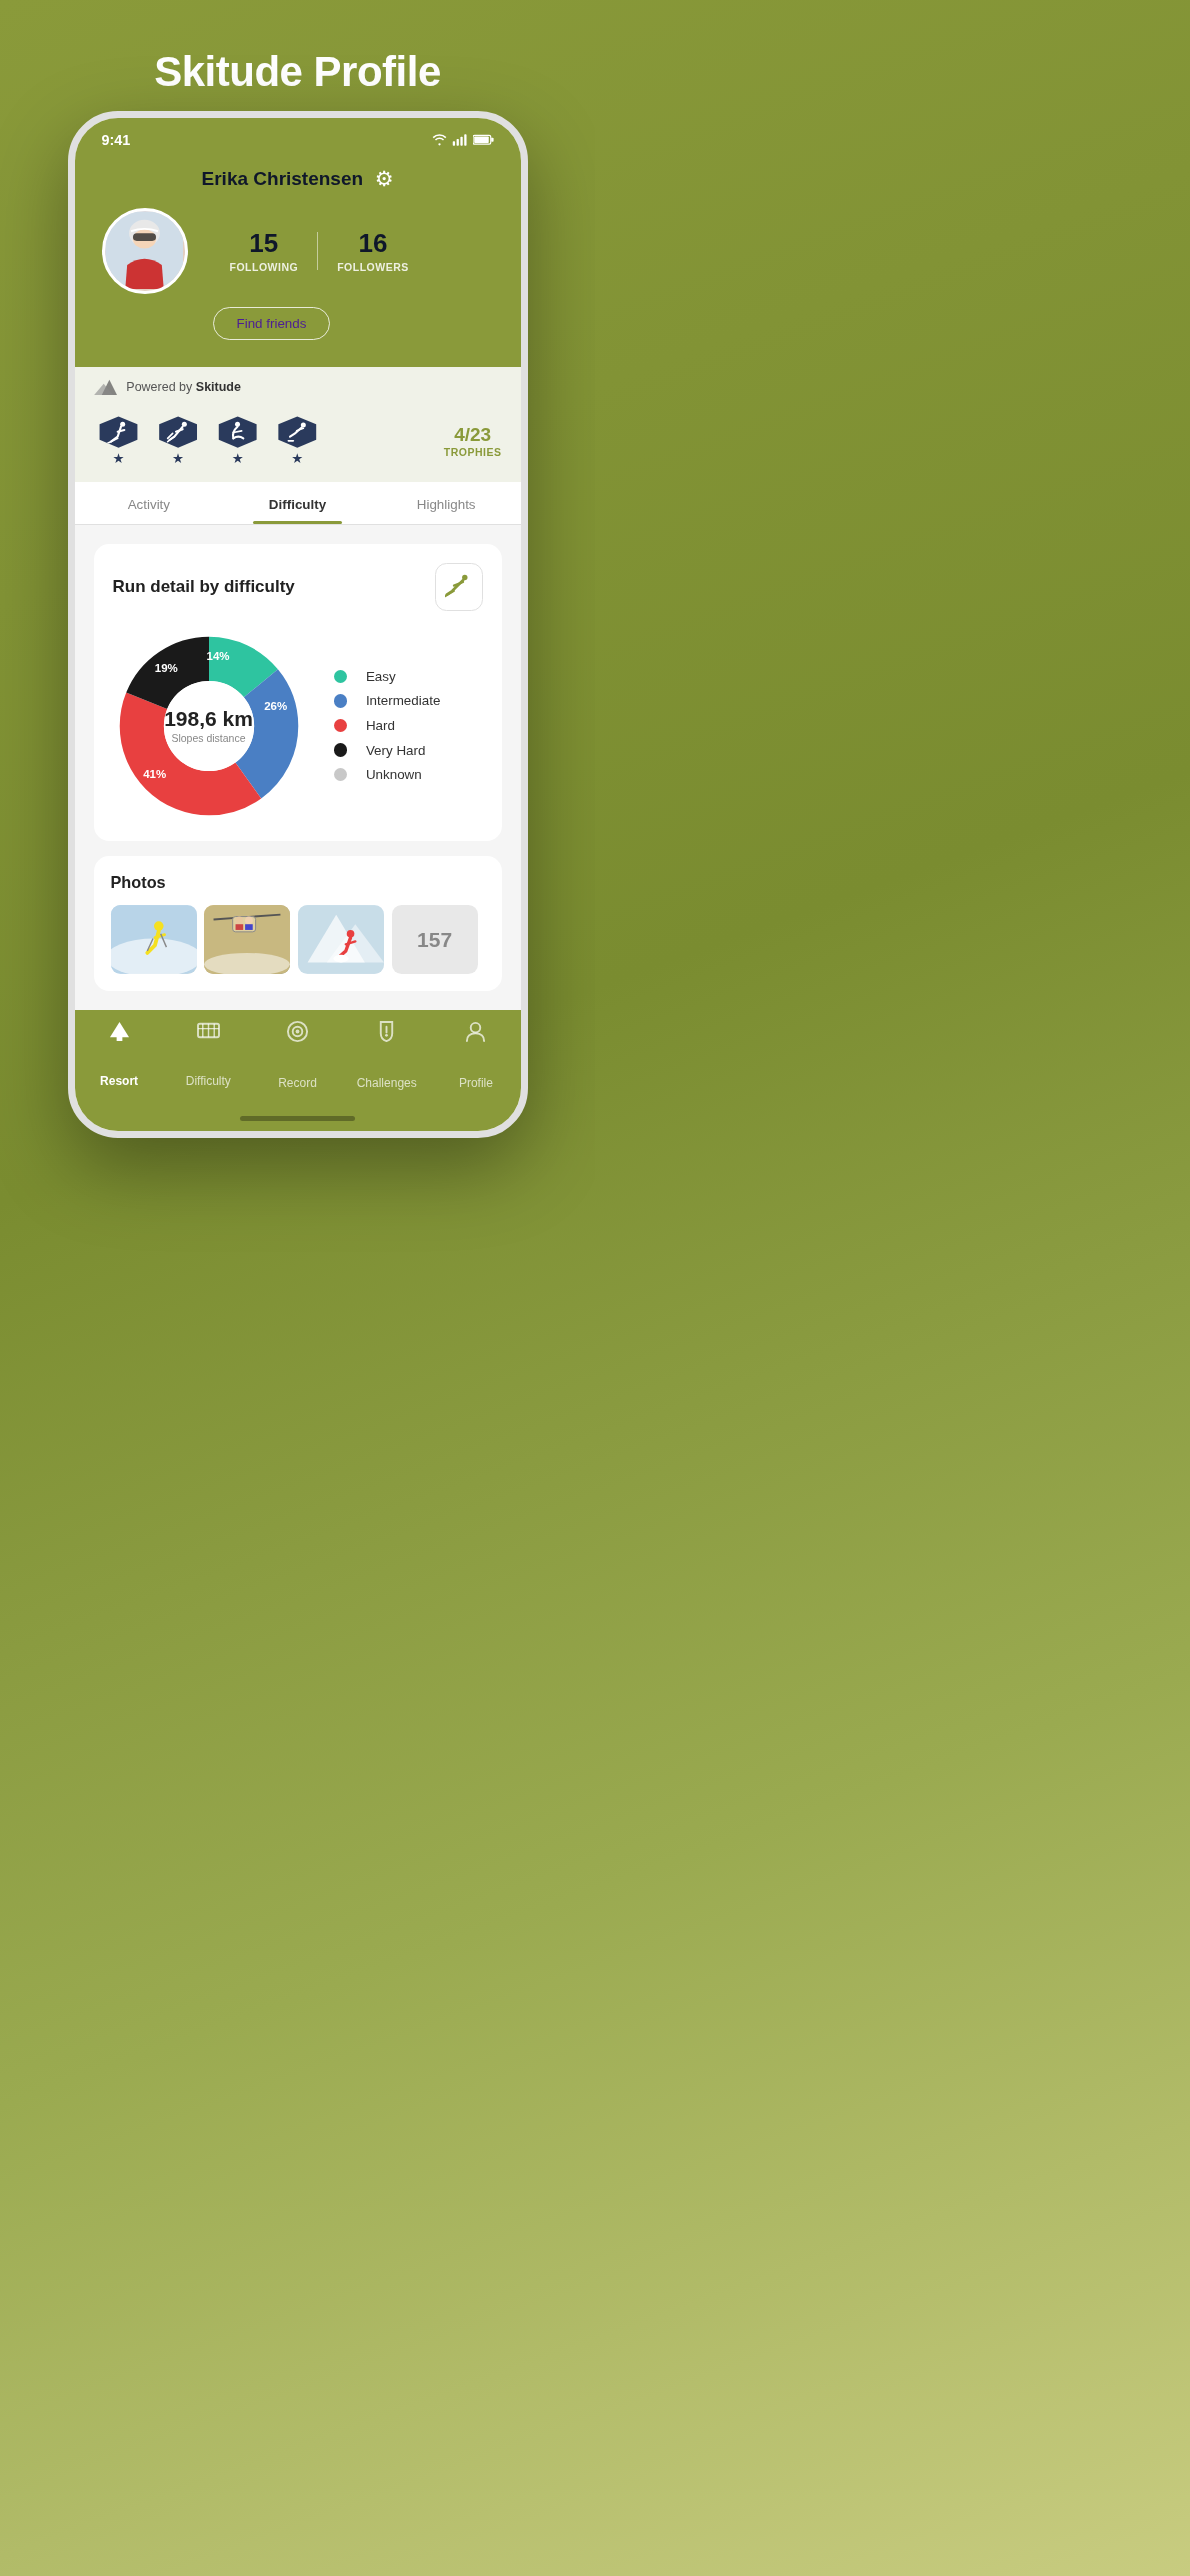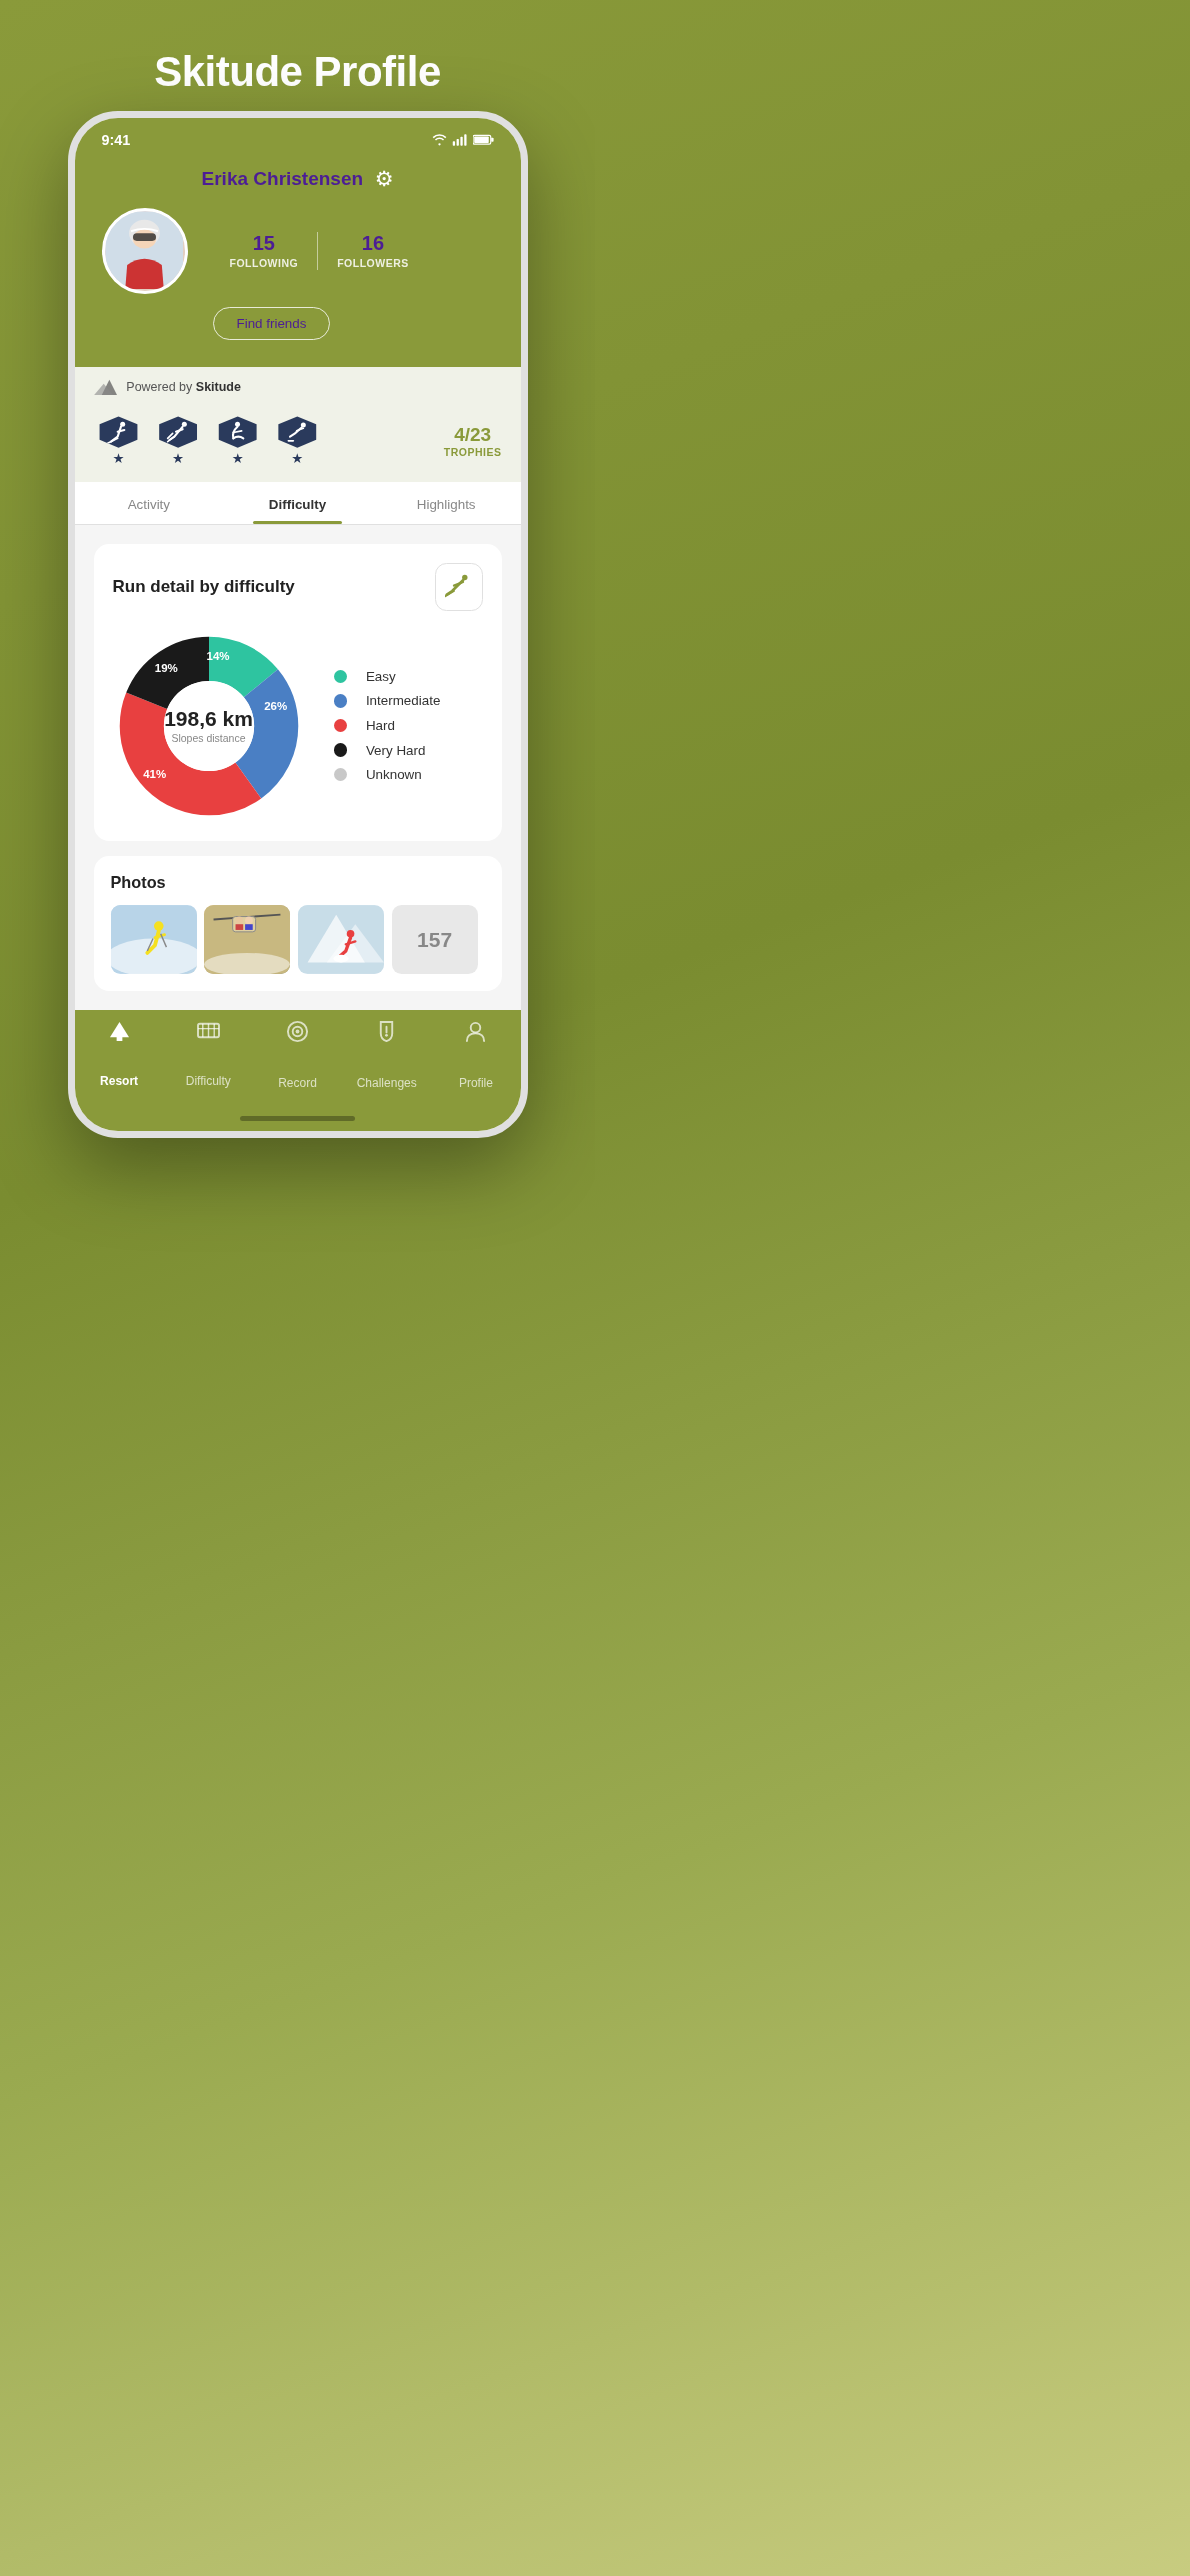--- a/index.html
+++ b/index.html
@@ -99,21 +99,21 @@
     }
 
     .profile-name-row {
       display: flex;
       align-items: center;
       gap: 11.5px;
       margin-bottom: 17px;
     }
 
     .profile-name {
-      color: #4c1d95;
+      color: #0f172a;
       font-size: 19px;
       font-weight: 600;
     }
 
     .settings-icon {
       color: #fff;
       font-size: 21px;
     }
 
     .profile-info-row {
@@ -155,22 +155,22 @@
     }
 
     .stat-block {
       display: flex;
       flex-direction: column;
       align-items: center;
       padding: 0 19px;
     }
 
     .stat-number {
-      color: #4c1d95;
-      font-size: 20px;
+      color: #0f172a;
+      font-size: 26px;
       font-weight: 700;
     }
 
     .stat-label {
       color: rgba(255,255,255,0.85);
       font-size: 10.5px;
       font-weight: 600;
       letter-spacing: 0.5px;
       margin-top: 1.9px;
     }

